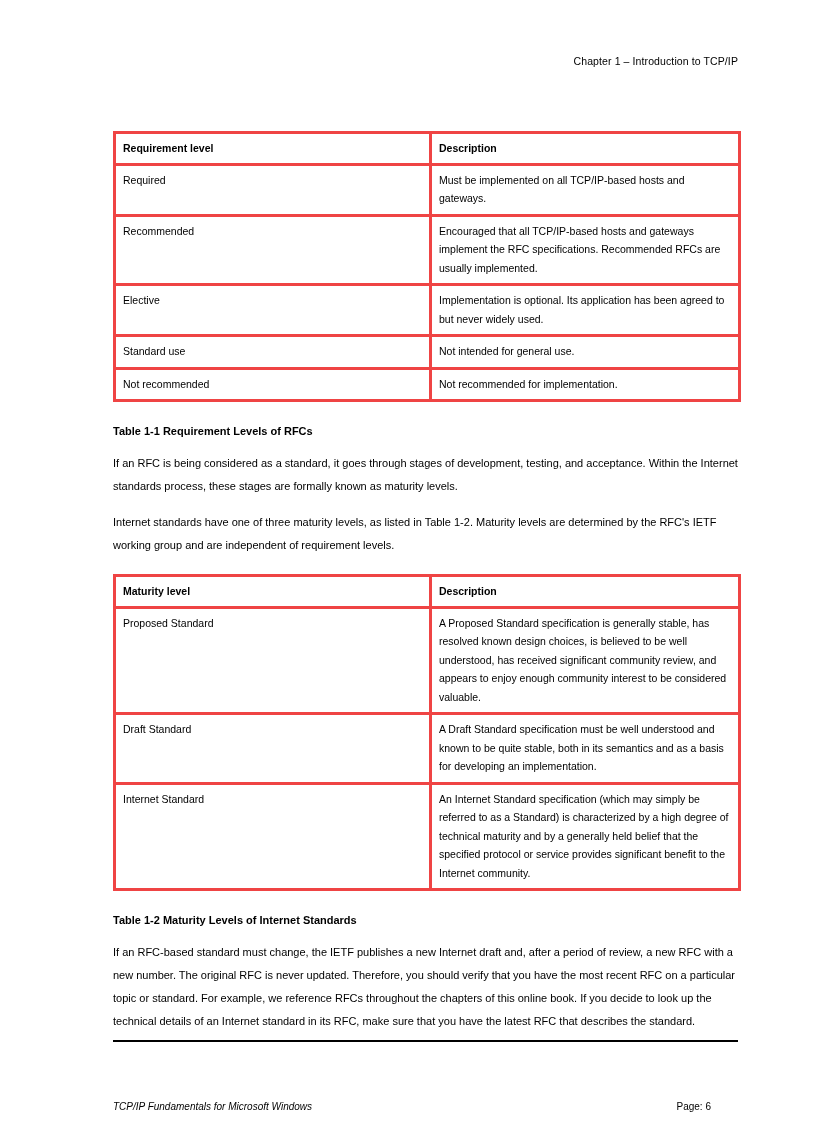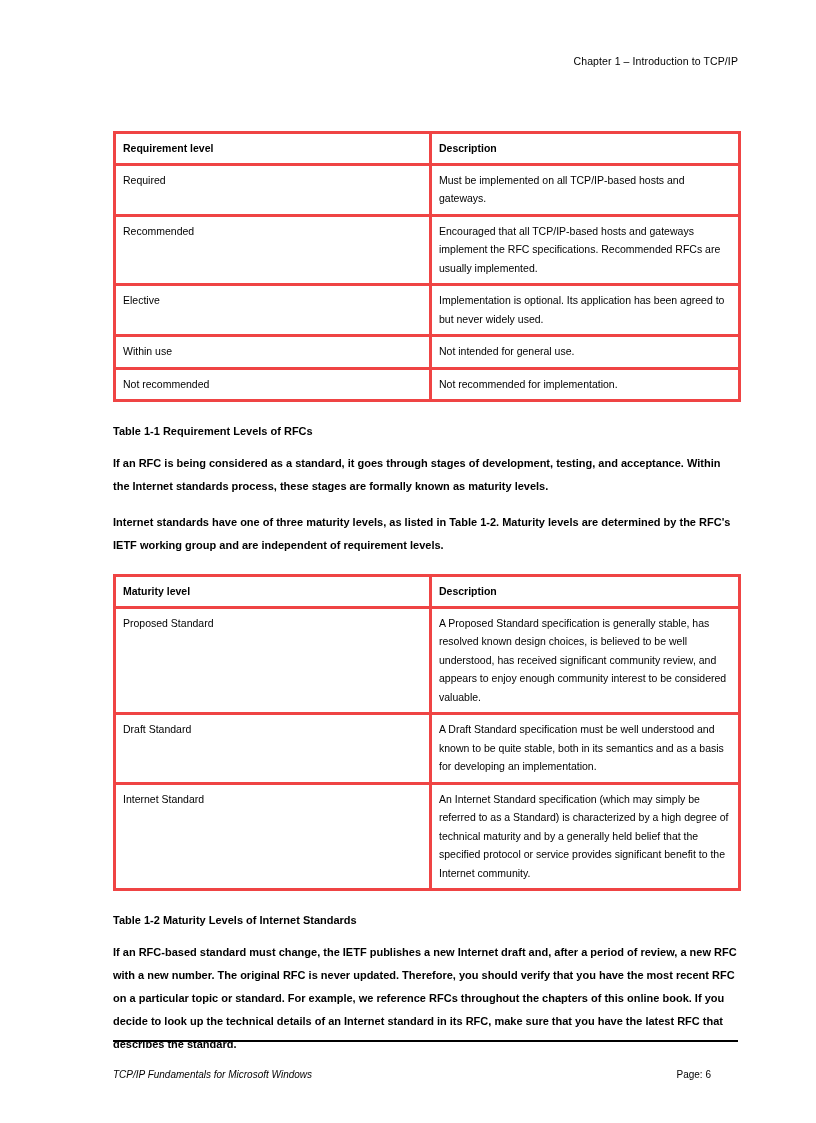--- a/index.html
+++ b/index.html
@@ -76,21 +76,20 @@
     font-size: 11px;
     font-weight: bold;
     line-height: 16px;
     margin: 21px 0 0 0;
   }
   p.body-text {
     font-size: 11px;
     line-height: 23px;
     margin: 13px 0 0 0;
     text-align: left;
-    font-weight: bold;
   }
   .spacer-before-table {
     height: 17px;
   }
   a.doc-link {
     color: #0000cc;
     text-decoration: underline;
   }
 
   
@@ -98,21 +97,21 @@
     position: absolute;
     left: 113px;
     top: 1040px;
     width: 625px;
     height: 0;
     border-top: 2px solid #000000;
   }
   .footer {
     position: absolute;
     left: 113px;
-    top: 1068px;
+    top: 1100px;
     width: 625px;
     font-size: 10px;
     line-height: 14px;
   }
   .footer-inner {
     display: flex;
     justify-content: space-between;
     align-items: baseline;
   }
   .footer-left {
@@ -149,21 +148,21 @@
         </tr>
         <tr>
           <td>Recommended</td>
           <td>Encouraged that all TCP/IP-based hosts and gateways implement the RFC specifications. Recommended RFCs are usually implemented.</td>
         </tr>
         <tr>
           <td>Elective</td>
           <td>Implementation is optional. Its application has been agreed to but never widely used.</td>
         </tr>
         <tr>
-          <td>Within use</td>
+          <td>Standard use</td>
           <td>Not intended for general use.</td>
         </tr>
         <tr>
           <td>Not recommended</td>
           <td>Not recommended for implementation.</td>
         </tr>
       </tbody>
     </table>
 
     <div class="table-caption">Table 1-1  Requirement Levels of RFCs</div>

